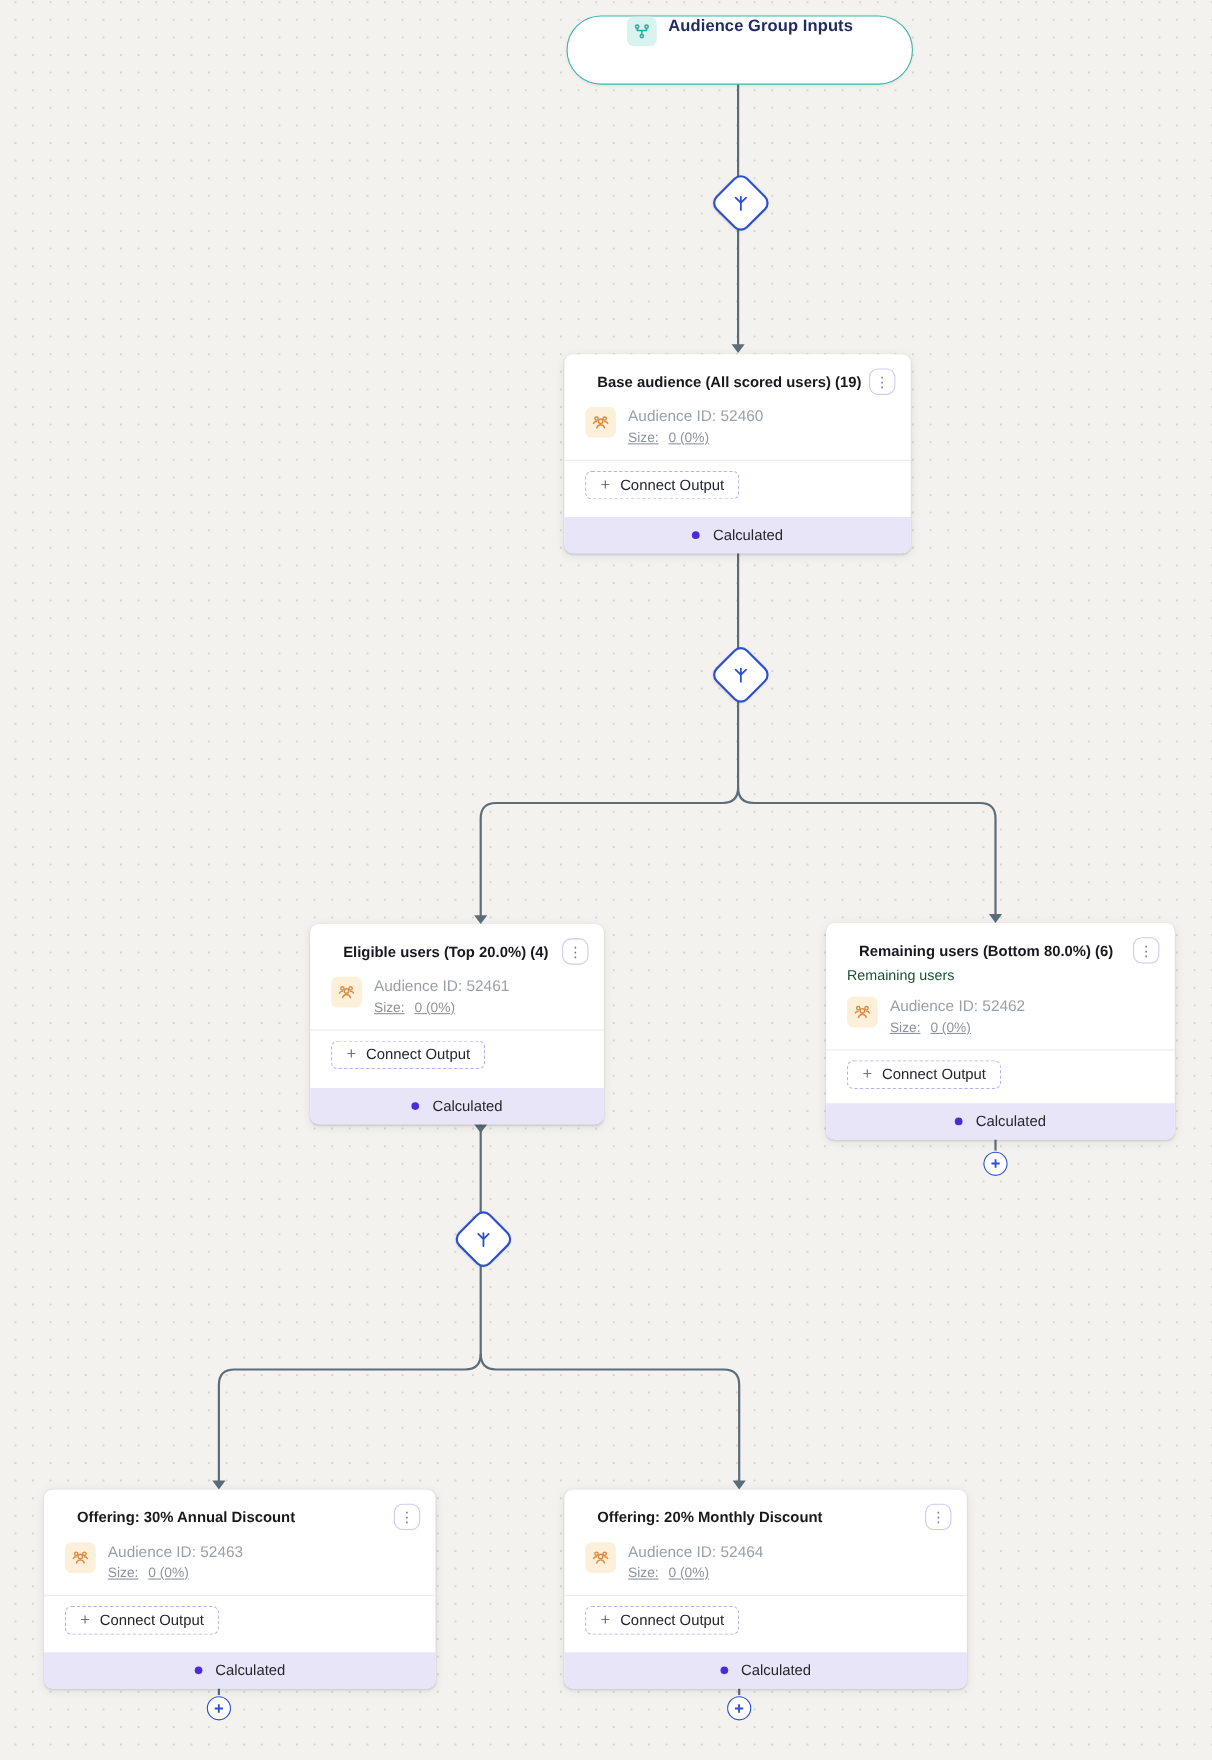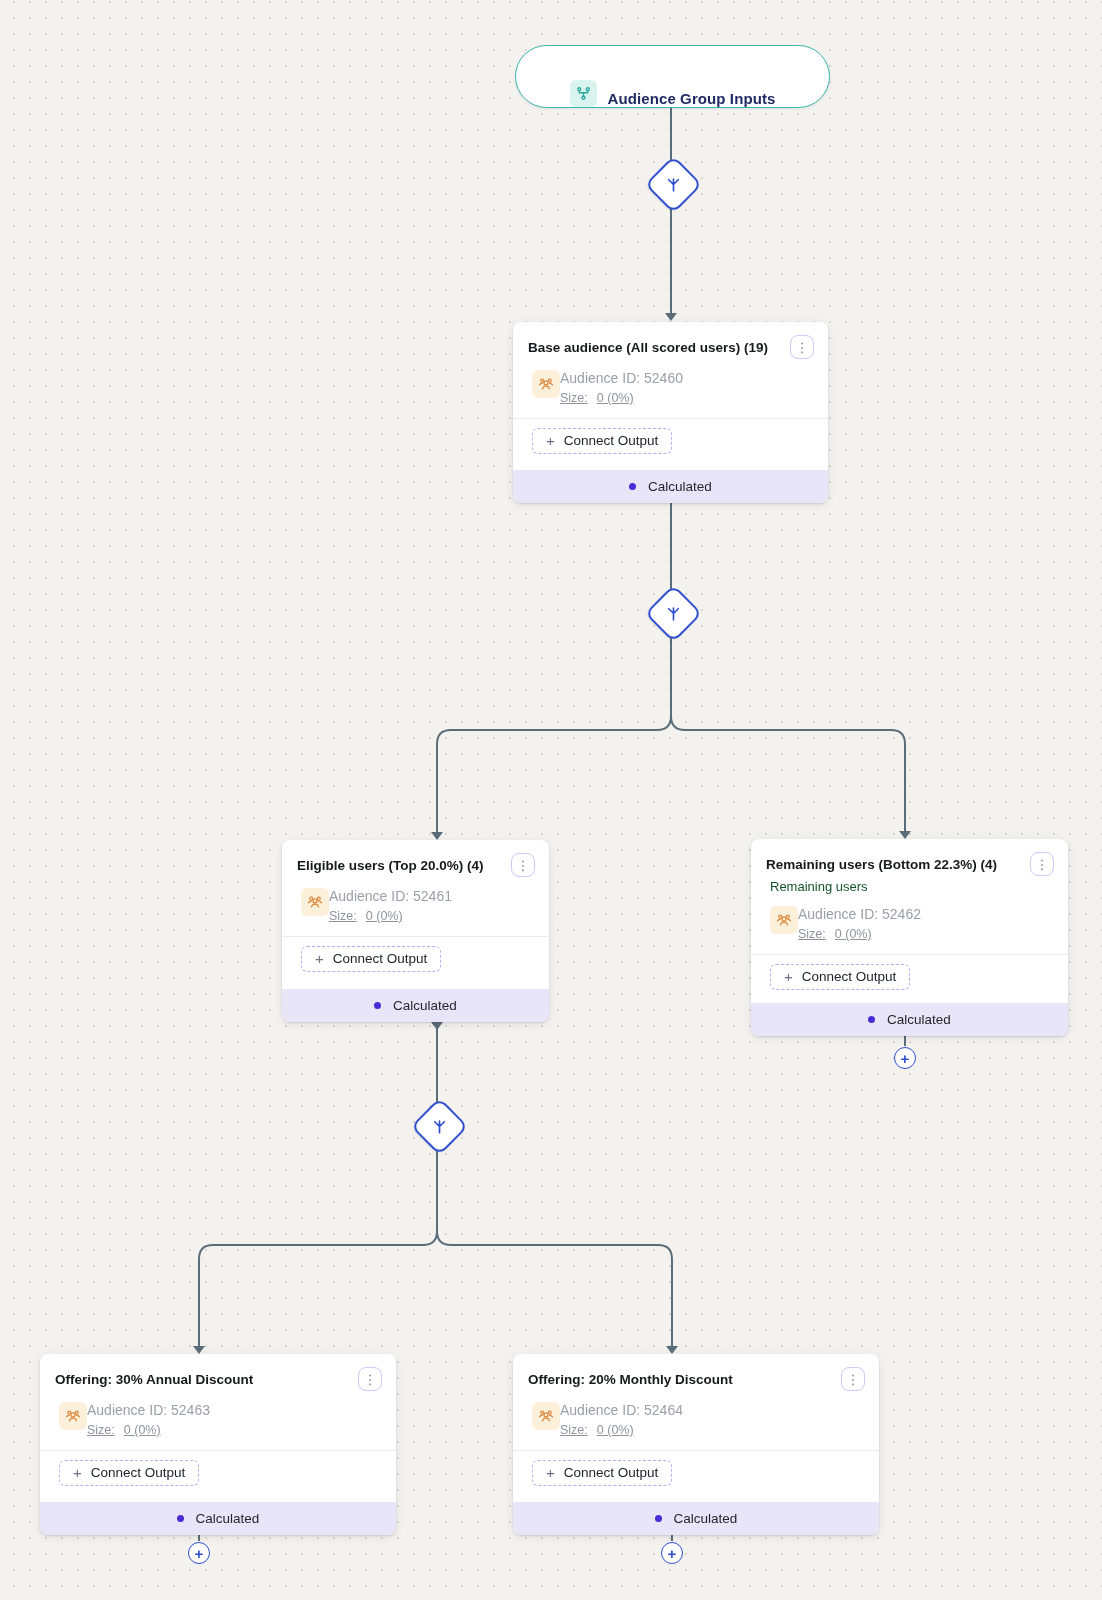--- a/index.html
+++ b/index.html
@@ -8,42 +8,42 @@
     background-color:#f3f2ef;
     background-image:radial-gradient(circle,#d8d5d1 1.2px,transparent 1.4px);
     background-size:16px 16px;background-position:6px 10px;
   }
   svg.edges{position:absolute;left:0;top:0;z-index:1;}
 
   
   .pill{
     position:absolute;left:515px;top:14px;width:313px;height:61px;z-index:2;
     background:#ffffff;border:1.5px solid #3ab5ac;border-radius:32px;
-    display:flex;align-items:flex-end;justify-content:center;gap:11px;
-    box-shadow:0 1px 3px rgba(16,24,40,.08);cursor:pointer;margin-top:31px;
+    display:flex;align-items:flex-start;justify-content:center;gap:11px;
+    box-shadow:0 1px 3px rgba(16,24,40,.08);cursor:pointer;
   }
   .pill-icon{width:27px;height:27px;border-radius:6px;background:#d9f3ef;
     display:flex;align-items:center;justify-content:center;}
   .pill-label{font-size:15px;font-weight:700;color:#212b63;letter-spacing:.1px;}
 
   
   .node{
     position:absolute;z-index:2;background:#ffffff;border-radius:8px;
     box-shadow:0 1px 2px rgba(16,24,40,.14),0 2px 10px rgba(16,24,40,.08);
     display:flex;flex-direction:column;
   }
-  .node-head{display:flex;align-items:flex-start;padding:13px 14px 0 15px;gap:6px;}
+  .node-head{display:flex;align-items:flex-start;padding:13px 14px 0 30px;gap:6px;}
   .node-title{flex:1;font-size:13.5px;font-weight:700;color:#18191d;line-height:19px;padding-top:3px;}
   .kebab{
     flex:0 0 auto;width:24px;height:24px;border:1px solid #cfc9f5;border-radius:8px;
     background:#fff;color:#6f7683;font-size:13px;line-height:1;cursor:pointer;
     display:flex;align-items:center;justify-content:center;padding:0;
   }
   .node-sub{padding:3px 19px 0;font-size:13px;color:#14532d;line-height:16px;}
-  .meta{display:flex;padding:11px 19px 13px;align-items:flex-start;}
+  .meta{display:flex;gap:11px;padding:11px 19px 13px;align-items:flex-start;}
   .meta-icon{flex:0 0 auto;width:28px;height:28px;border-radius:6px;background:#fcf0db;
     display:flex;align-items:center;justify-content:center;}
   .aid{font-size:14px;color:#9aa0a8;line-height:17px;}
   .size-row{font-size:12.5px;color:#8e949c;margin-top:4px;text-decoration:underline;}
   .size-value{margin-left:9px;}
   .divider{border-top:1px solid #ececeb;margin:0;}
   .connect-row{padding:9px 19px 12px;}
   .connect-btn{
     display:inline-flex;align-items:center;gap:9px;background:#fff;cursor:pointer;
     border:1px dashed #b8afee;border-radius:6px;padding:4px 13px 5px;
@@ -193,21 +193,21 @@
       </button>
     </div>
     <div class="node-footer">
       <span class="status-dot"></span>
       <span>Calculated</span>
     </div>
   </div>
 
   <div class="node" style="left:751px;top:839px;width:317px;min-height:197px;">
     <div class="node-head">
-      <div class="node-title">Remaining users (Bottom 22.3%) (4)</div>
+      <div class="node-title">Remaining users (Bottom 80.0%) (6)</div>
       <button class="kebab">
           <span>⋮</span>
         </button>
     </div>
     <div class="node-sub">Remaining users</div>
     <div class="meta">
       <span class="meta-icon">
         <svg width="18" height="18" viewBox="0 0 24 24" fill="none" stroke="#dd8a40" stroke-width="1.7" stroke-linecap="round">
           <circle cx="7" cy="7.4" r="2"></circle>
             <circle cx="17" cy="7.4" r="2"></circle>

